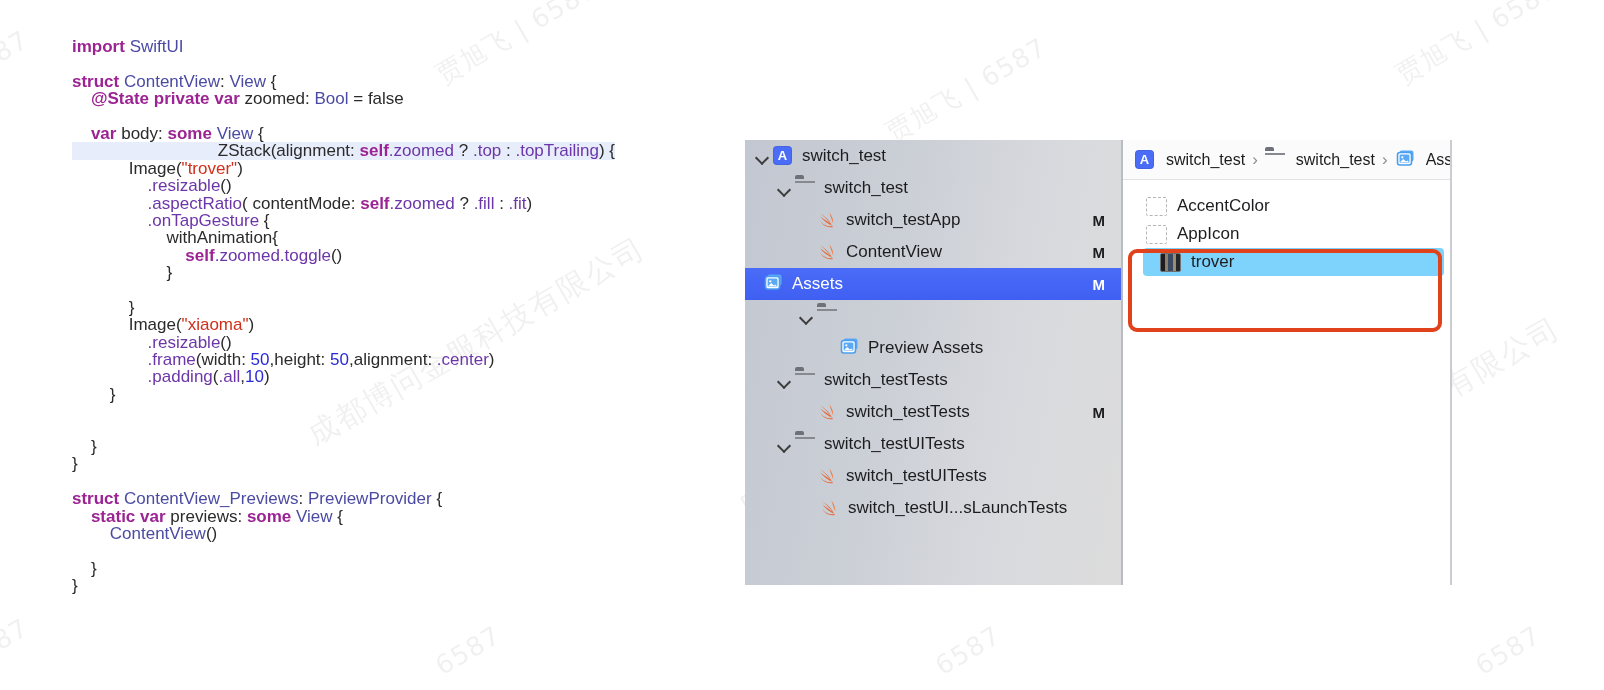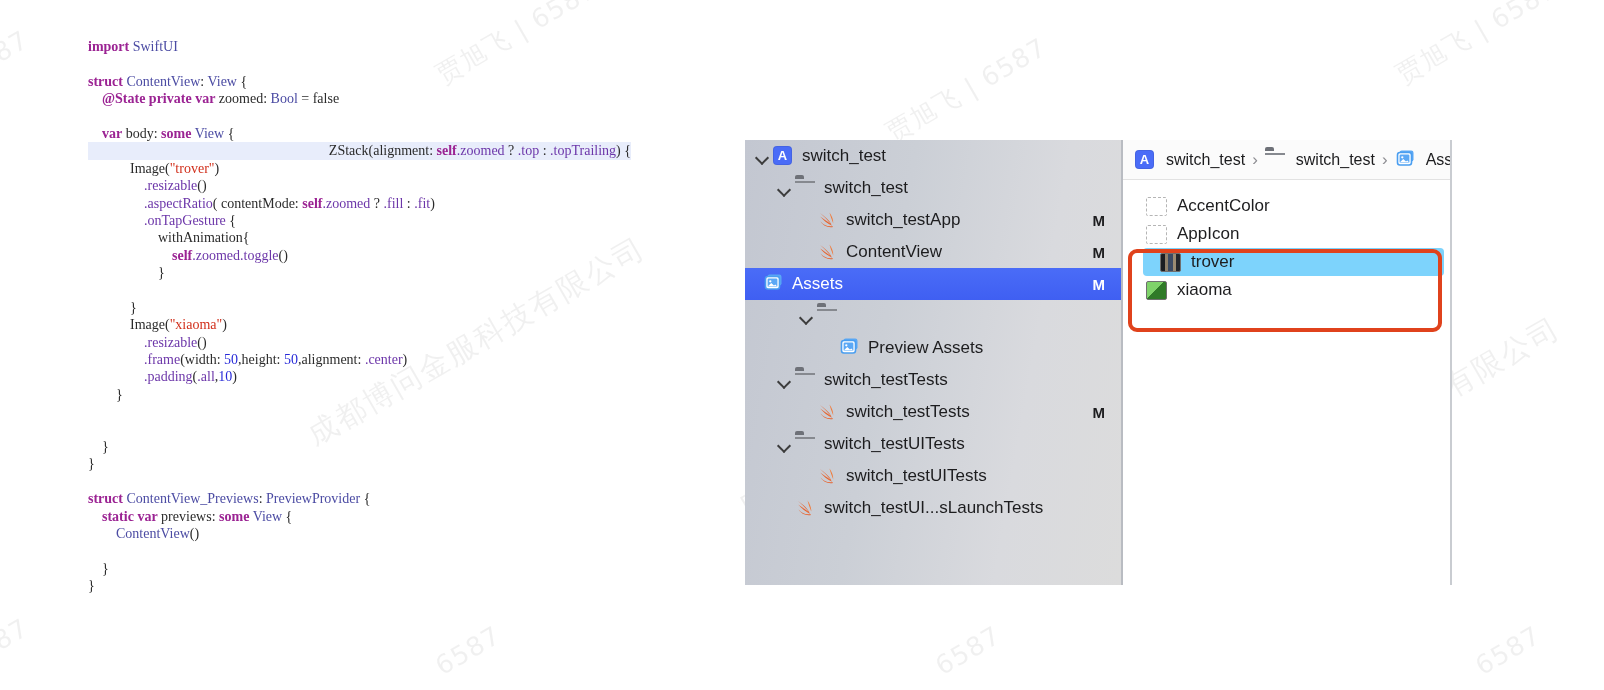--- a/index.html
+++ b/index.html
@@ -22,23 +22,23 @@
     transform-origin: left top;
     pointer-events: none;
     user-select: none;
   }
   .wm.small { font-size: 26px; letter-spacing: 1px; }
   .wm.big { font-size: 30px; letter-spacing: 2px; }
 
   
   #code {
     position: absolute;
-    left: 88px; top: 38px;
-    font-family: Liberation Serif, serif;
-    font-size: 14px;
+    left: 72px; top: 38px;
+    font-family: Liberation Sans, sans-serif;
+    font-size: 17px;
     line-height: 17.4px;
     white-space: pre;
     color: #2b2b2b;
   }
   #code .ln { display: block; height: 17.4px; }
   #code .hl {
     background: #e8edfb;
     width: 543px;
     text-align: right;
   }
@@ -263,21 +263,21 @@
         <span class="nlabel">switch_testUITests</span>
       </div>
       <div class="nrow" style="padding-left: 54px;">
         <span class="ntwisty"></span>
         <span class="nicon"><span class="ic-swift"><svg width="19" height="19" viewBox="0 0 19 19">
               <path d="M3 3 C8 6.5 12 10 14.5 14.5 C10.5 11.5 6 8.5 3.2 6.5 C6 10 10.5 13.5 15.5 16 C11 17 6.5 15 3.5 11.5 C6 15.5 11 18 16 17 C14 14 10 9 3 3 Z" fill="#e8622c"></path>
               <path d="M12.5 2.5 C15 6 16.5 10 16.2 13.5 C15 10 13.5 6.5 12.5 2.5 Z" fill="#f07a3a"></path>
             </svg></span></span>
         <span class="nlabel">switch_testUITests</span>
       </div>
-      <div class="nrow" style="padding-left: 32px;">
+      <div class="nrow" style="padding-left: 56px;">
         <span class="ntwisty"></span>
         <span class="nicon"><span class="ic-swift"><svg width="19" height="19" viewBox="0 0 19 19">
               <path d="M3 3 C8 6.5 12 10 14.5 14.5 C10.5 11.5 6 8.5 3.2 6.5 C6 10 10.5 13.5 15.5 16 C11 17 6.5 15 3.5 11.5 C6 15.5 11 18 16 17 C14 14 10 9 3 3 Z" fill="#e8622c"></path>
               <path d="M12.5 2.5 C15 6 16.5 10 16.2 13.5 C15 10 13.5 6.5 12.5 2.5 Z" fill="#f07a3a"></path>
             </svg></span></span>
         <span class="nlabel">switch_testUI...sLaunchTests</span>
       </div>
     </div>
 
   <div id="divider"></div>
@@ -310,21 +310,17 @@
           <span>AccentColor</span>
         </div>
         <div class="arow">
           <span class="aswatch placeholder"></span>
           <span>AppIcon</span>
         </div>
         <div class="arow hl">
           <span class="aswatch thumb-trover"></span>
           <span>trover</span>
         </div>
-        <div class="arow">
-          <span class="aswatch thumb-xiaoma"></span>
-          <span>xiaoma</span>
-        </div>
       </div>
   </div>
 
   <div id="annot"></div>
 </div>
 
 </body></html>

